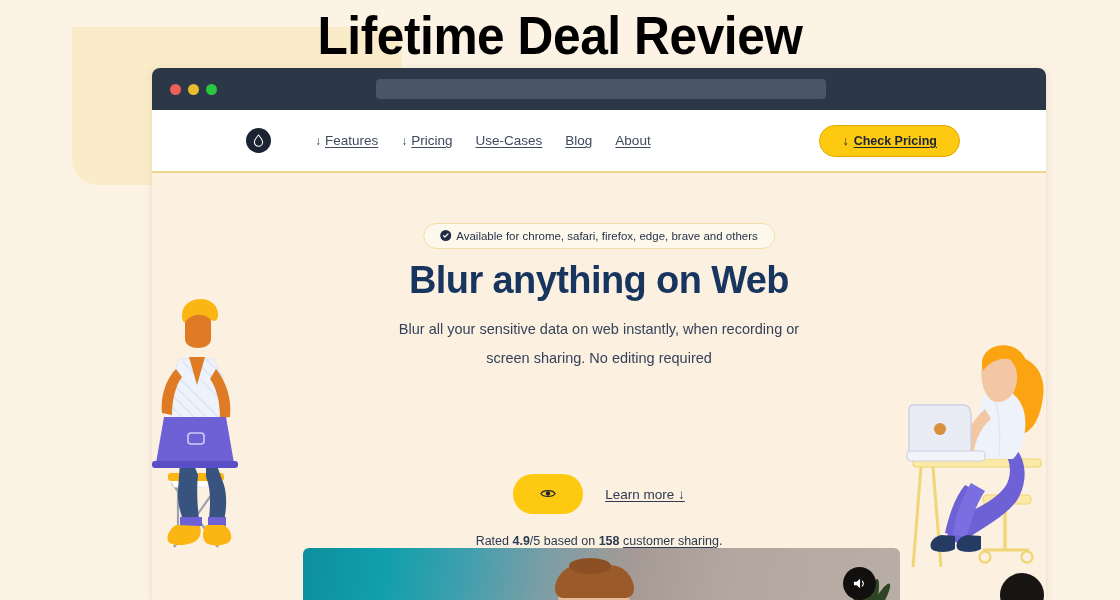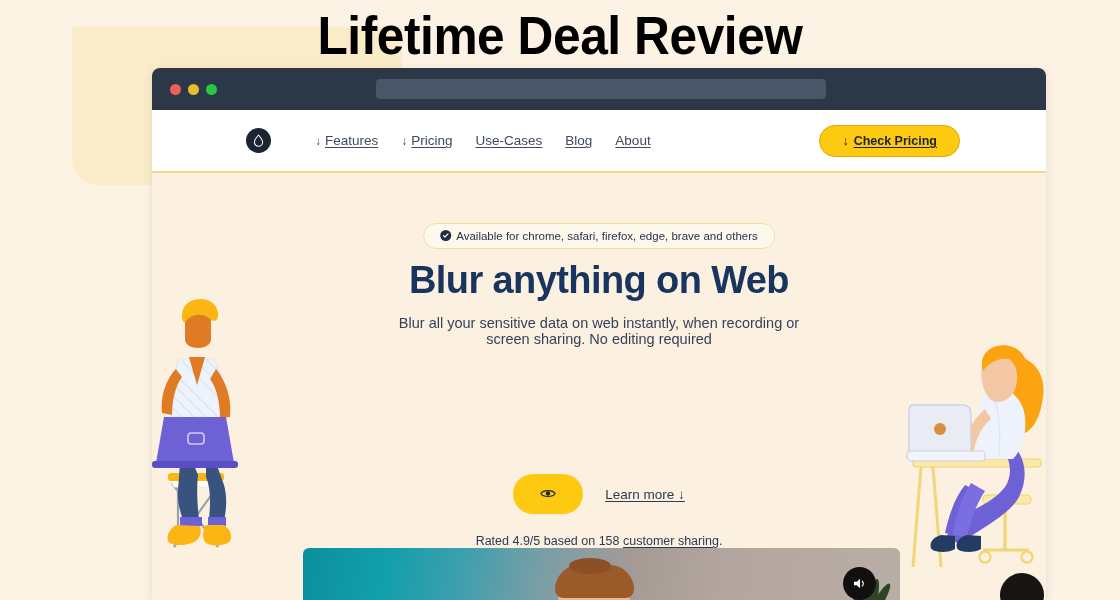--- a/index.html
+++ b/index.html
@@ -165,21 +165,21 @@
     letter-spacing: -0.6px;
     white-space: nowrap;
   }
   .subhead {
     position: absolute;
     top: 142px; left: 50%;
     transform: translateX(-50%);
     width: 420px;
     text-align: center;
     font-size: 14.5px;
-    line-height: 16px;
+    line-height: 29px;
     color: #35425a;
   }
   .cta-row {
     position: absolute;
     top: 301px; left: 0; width: 100%;
     display: flex;
     align-items: center;
     justify-content: center;
     gap: 22px;
   }
@@ -204,21 +204,21 @@
     white-space: nowrap;
     cursor: pointer;
   }
   .rating {
     position: absolute;
     top: 361px; left: 0; width: 100%;
     text-align: center;
     font-size: 12.5px;
     color: #2c3a52;
   }
-  .rating b { font-weight: normal; }
+  .rating b { font-weight: bold; }
   .rating u { text-decoration: underline; text-underline-offset: 2px; }
 
   
   .video {
     position: absolute;
     left: 151px; top: 375px;
     width: 597px; height: 62px;
     border-radius: 6px 6px 0 0;
     overflow: hidden;
     background: linear-gradient(100deg,

